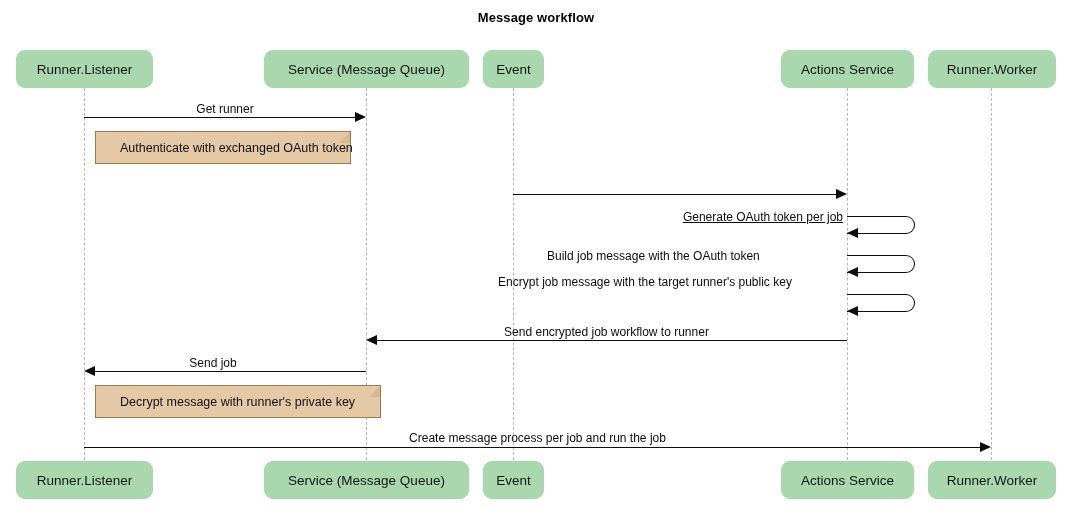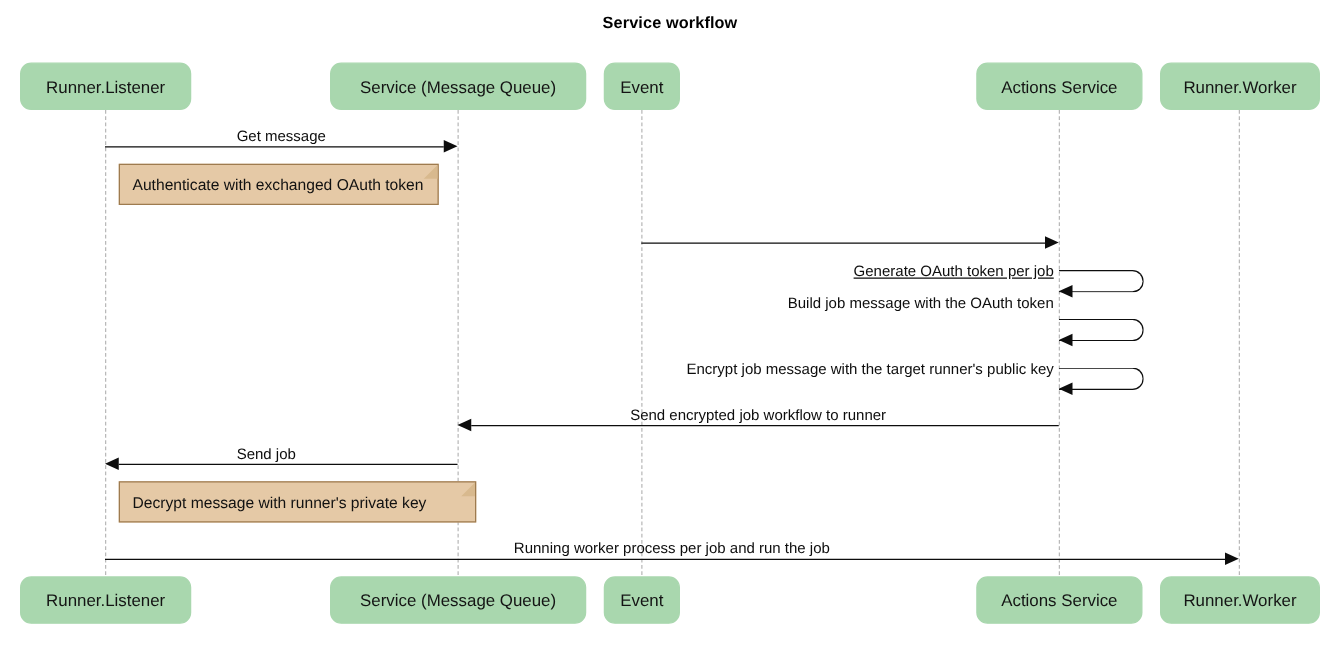--- a/index.html
+++ b/index.html
@@ -89,39 +89,39 @@
   
   .note {
     position: absolute;
     box-sizing: border-box;
     background: #e5c9a6;
     border: 1px solid #9e7b4f;
     display: flex;
     align-items: center;
     font-size: 12.5px;
     color: #111111;
-    padding-left: 10px;
+    padding-left: 24px;
     white-space: nowrap;
   }
   .note-fold-tri {
     position: absolute;
     top: 0;
     right: 0;
     width: 0;
     height: 0;
     border-left: 11px solid transparent;
     border-bottom: 11px solid #d8b98e;
   }
 </style>
 </head>
 <body>
 
 <div id="canvas">
 
-  <div class="diagram-title">Service workflow</div>
+  <div class="diagram-title">Message workflow</div>
 
   <div class="lifeline" style="left:84px;  top:88px; height:372px;"></div>
   <div class="lifeline" style="left:366px; top:88px; height:372px;"></div>
   <div class="lifeline" style="left:513px; top:88px; height:372px;"></div>
   <div class="lifeline" style="left:847px; top:88px; height:372px;"></div>
   <div class="lifeline" style="left:991px; top:88px; height:372px;"></div>
 
   <div class="participant" style="left:16px; top:50px; width:137px;">
     <span>Runner.Listener</span>
   </div>
@@ -147,54 +147,54 @@
   <div class="participant" style="left:483px; top:461px; width:61px;">
     <span>Event</span>
   </div>
   <div class="participant" style="left:781px; top:461px; width:133px;">
     <span>Actions Service</span>
   </div>
   <div class="participant" style="left:928px; top:461px; width:128px;">
     <span>Runner.Worker</span>
   </div>
 
-  <div class="msg-label" style="left:84px; top:102px; width:282px;">Get message</div>
+  <div class="msg-label" style="left:84px; top:102px; width:282px;">Get runner</div>
   <div class="msg" style="left:84px; top:117px; width:271px;"></div>
   <div class="arrowhead right" style="left:355px; top:112px;"></div>
 
   <div class="note" style="left:95px; top:131px; width:256px; height:33px;">
     <span>Authenticate with exchanged OAuth token</span>
     <span class="note-fold-tri"></span>
   </div>
 
   <div class="msg" style="left:513px; top:194px; width:323px;"></div>
   <div class="arrowhead right" style="left:836px; top:189px;"></div>
 
   <div class="msg-label" style="left:547px; top:210px; width:296px; text-align:right;text-decoration:underline;">Generate OAuth token per job</div>
   <div class="selfloop" style="left:847px; top:216px; width:68px; height:18px;"></div>
   <div class="arrowhead left" style="left:847px; top:228px;"></div>
 
-  <div class="msg-label" style="left:547px; top:235px; width:296px; text-align:right;">Build job message with the OAuth token</div>
+  <div class="msg-label" style="left:547px; top:249px; width:296px; text-align:left;">Build job message with the OAuth token</div>
   <div class="selfloop" style="left:847px; top:255px; width:68px; height:18px;"></div>
   <div class="arrowhead left" style="left:847px; top:267px;"></div>
 
-  <div class="msg-label" style="left:447px; top:288px; width:396px; text-align:right;">Encrypt job message with the target runner's public key</div>
+  <div class="msg-label" style="left:447px; top:275px; width:396px; text-align:center;">Encrypt job message with the target runner's public key</div>
   <div class="selfloop" style="left:847px; top:294px; width:68px; height:18px;"></div>
   <div class="arrowhead left" style="left:847px; top:306px;"></div>
 
   <div class="msg-label" style="left:366px; top:325px; width:481px;">Send encrypted job workflow to runner</div>
   <div class="msg" style="left:377px; top:340px; width:470px;"></div>
   <div class="arrowhead left" style="left:366px; top:335px;"></div>
 
   <div class="msg-label" style="left:72px; top:356px; width:282px;">Send job</div>
   <div class="msg" style="left:95px; top:371px; width:271px;"></div>
   <div class="arrowhead left" style="left:84px; top:366px;"></div>
 
   <div class="note" style="left:95px; top:385px; width:286px; height:33px;">
     <span>Decrypt message with runner's private key</span>
     <span class="note-fold-tri"></span>
   </div>
 
-  <div class="msg-label" style="left:84px; top:431px; width:907px;">Running worker process per job and run the job</div>
+  <div class="msg-label" style="left:84px; top:431px; width:907px;">Create message process per job and run the job</div>
   <div class="msg" style="left:84px; top:447px; width:896px;"></div>
   <div class="arrowhead right" style="left:980px; top:442px;"></div>
 
 </div>
 
 </body></html>

